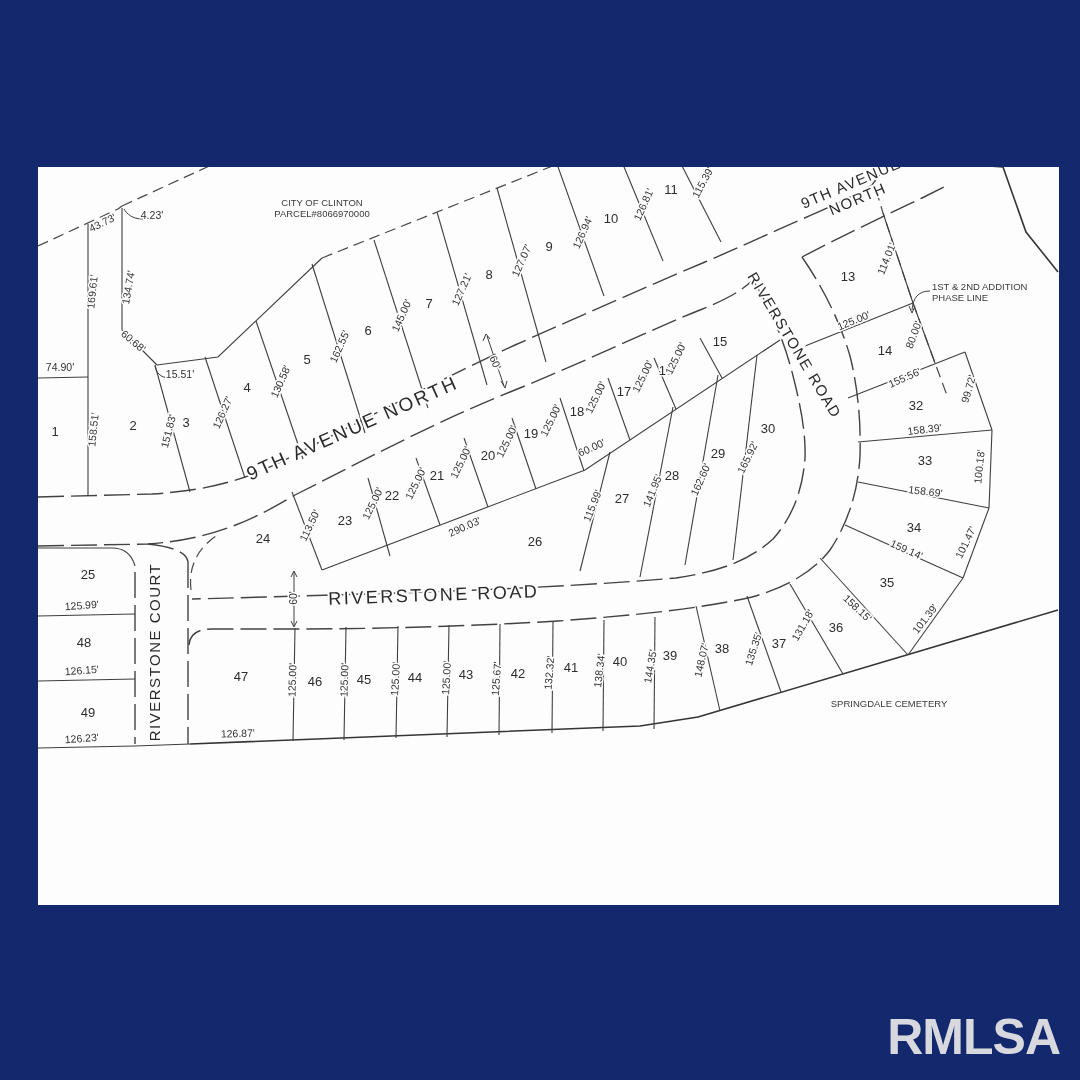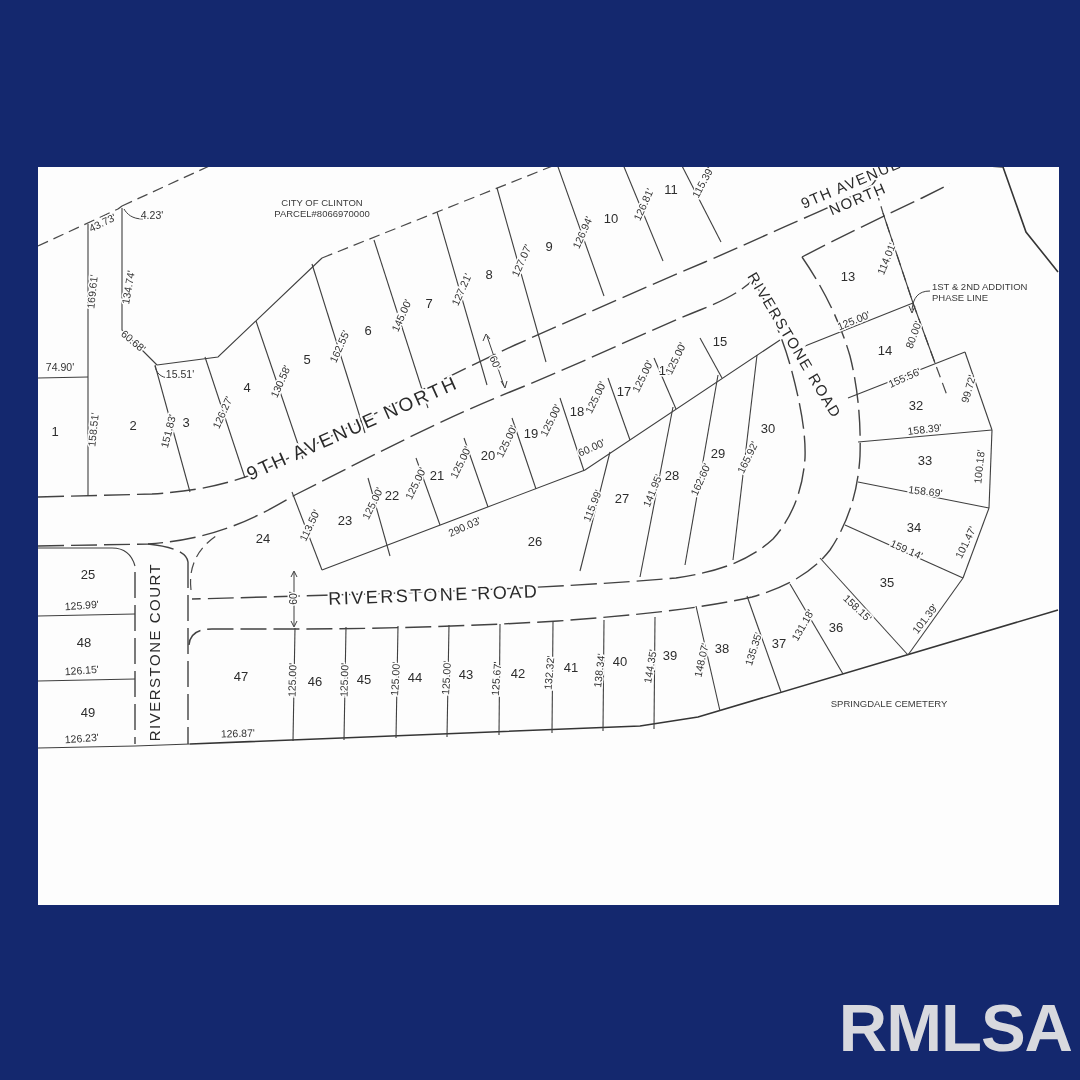--- a/index.html
+++ b/index.html
@@ -9,21 +9,21 @@
   svg{position:absolute;left:0;top:0;}
   .lot-num{font-size:13px;fill:#2d2d2d;text-anchor:middle;paint-order:stroke;stroke:#fdfdfd;stroke-width:3px;}
   .dim{font-size:10.5px;fill:#333;text-anchor:middle;paint-order:stroke;stroke:#fdfdfd;stroke-width:3px;}
   .street{fill:#2a2a2a;text-anchor:middle;paint-order:stroke;stroke:#fdfdfd;stroke-width:4px;font-weight:400;}
   .note{font-size:9.5px;fill:#3a3a3a;paint-order:stroke;stroke:#fdfdfd;stroke-width:3px;}
   .roadline{fill:none;stroke:#424242;stroke-width:1.4;stroke-dasharray:26 7;}
   .lotline{fill:none;stroke:#3f3f3f;stroke-width:1.1;}
   .bdash{fill:none;stroke:#4a4a4a;stroke-width:1.2;stroke-dasharray:11 6;}
   .bsolid{fill:none;stroke:#353535;stroke-width:1.6;}
   .marker{fill:none;stroke:#3f3f3f;stroke-width:1;}
-  #watermark{position:absolute;right:8px;bottom:14px;font-weight:700;font-size:67px;letter-spacing:-1px;color:#d8d9de;font-family:"Liberation Sans",sans-serif;}
+  #watermark{position:absolute;right:20px;bottom:14px;font-weight:700;font-size:50px;letter-spacing:-1px;color:#d8d9de;font-family:"Liberation Sans",sans-serif;}
 </style>
 </head>
 <body>
 
 <div id="frame" style="background: rgb(20, 40, 110);"></div>
 <div id="paper" style="background: rgb(253, 253, 253);"></div>
 
 <svg id="map" width="1080" height="1080" viewBox="0 0 1080 1080">
   <defs>
     <clipPath id="paperclip">

